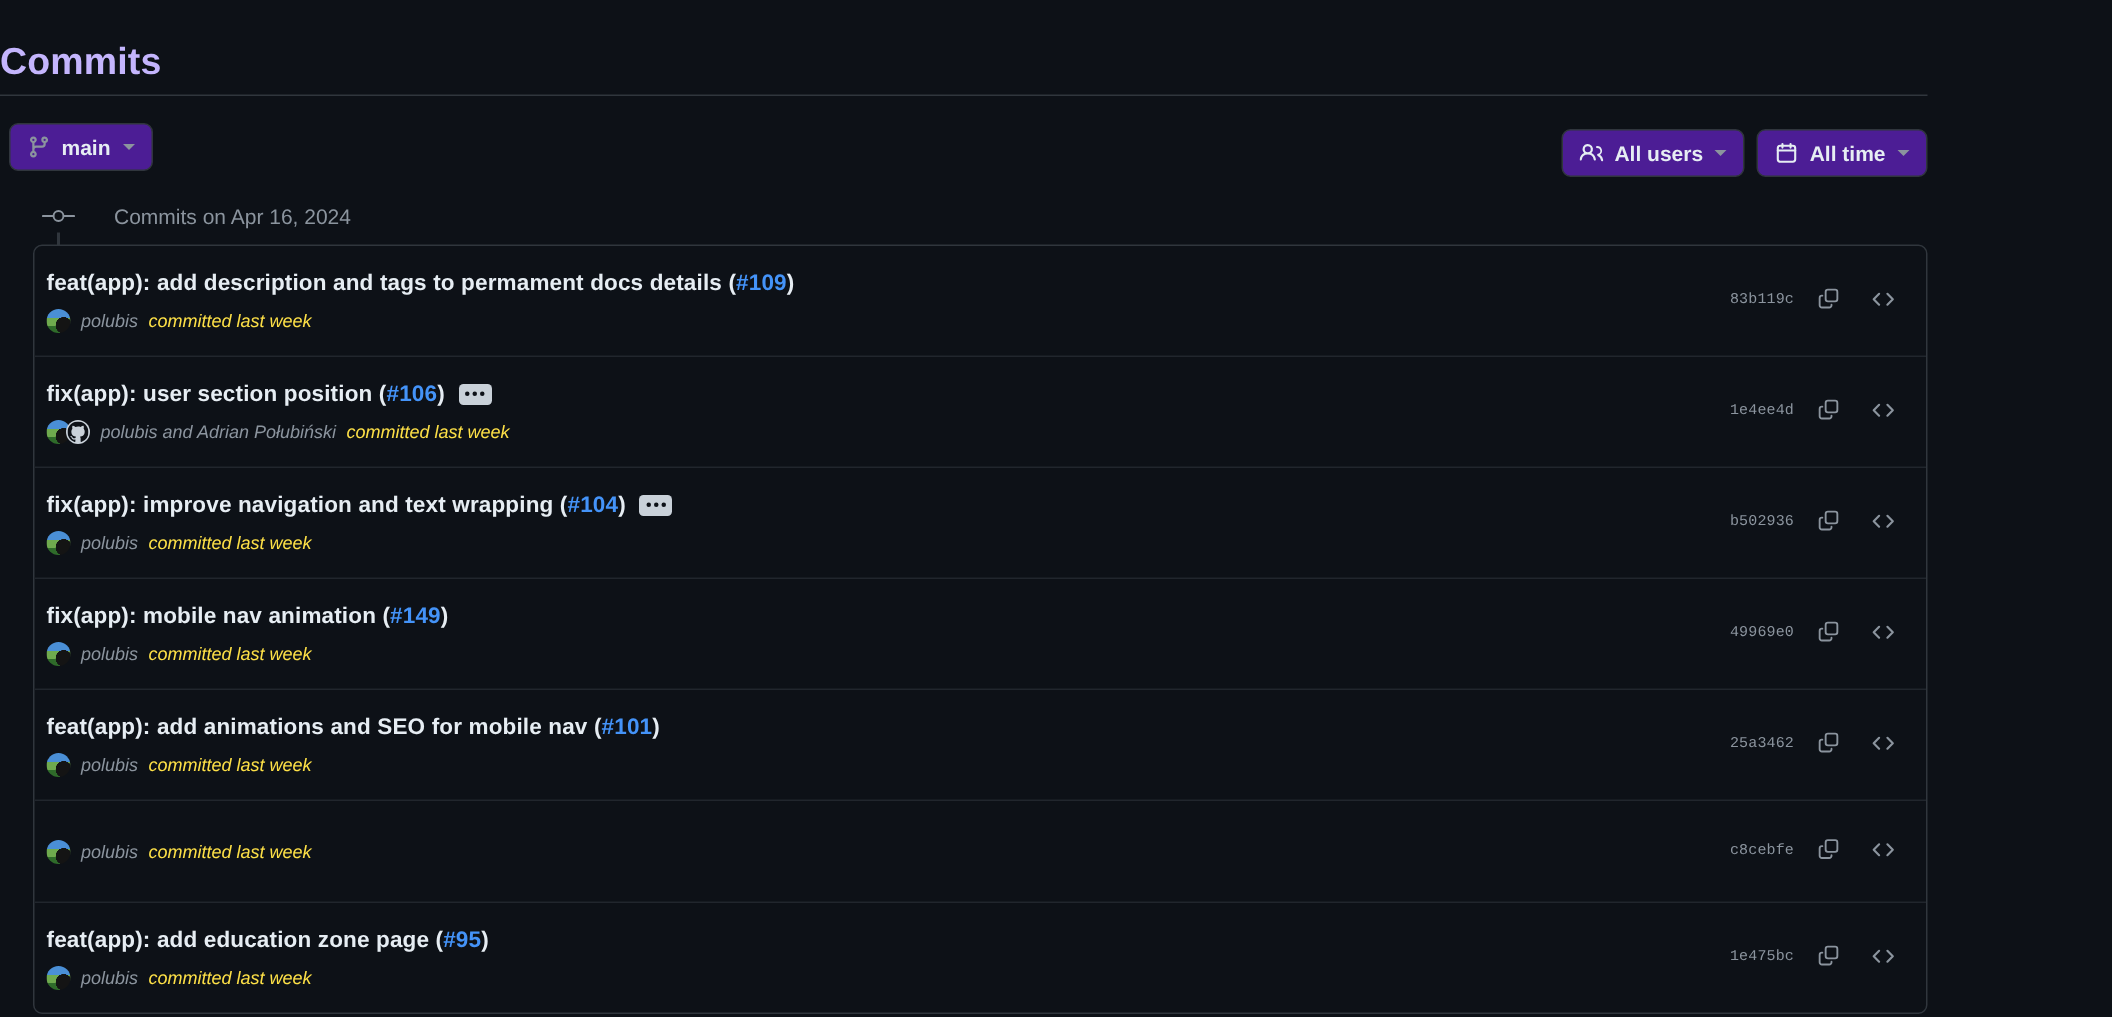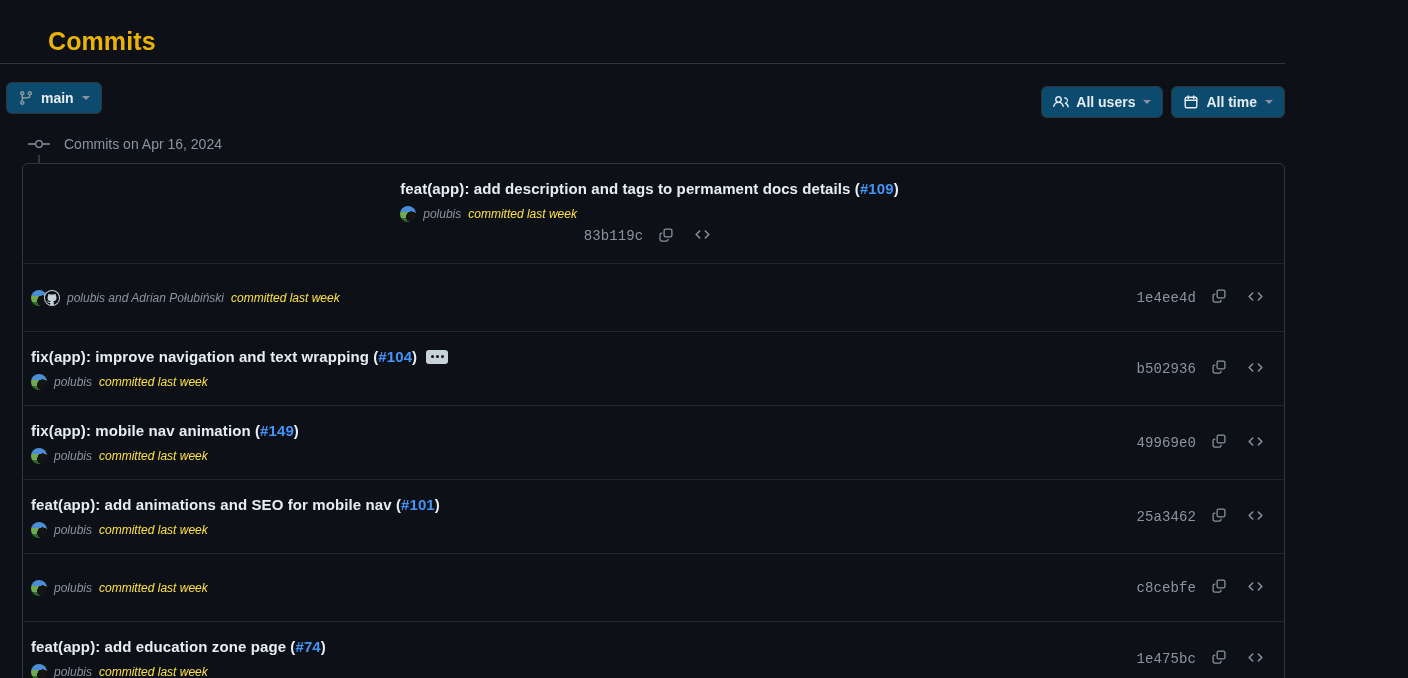--- a/index.html
+++ b/index.html
@@ -8,53 +8,53 @@
     width: 1408px; height: 678px;
     background: #0d1117;
     font-family: "Liberation Sans", sans-serif;
     overflow: hidden;
   }
   .page { position: relative; width: 1408px; height: 678px; }
 
   
   .page-title {
     position: absolute; left: 0; top: 25px;
-    font-size: 25px; font-weight: 600; color: #eab308;
-    letter-spacing: .1px; line-height: 32px; margin-left: 48px;
+    font-size: 25px; font-weight: 600; color: #c4b5fd;
+    letter-spacing: .1px; line-height: 32px;
   }
   .title-rule {
     position: absolute; left: 0; top: 63px; width: 1285px; height: 1px;
     background: #30363d;
   }
 
   
   .toolbar {
     position: absolute; left: 0; top: 82px; width: 1285px; height: 32px;
   }
   .btn {
     display: inline-flex; align-items: center; gap: 7px;
     height: 32px; padding: 11px 11px;
-    background: #0c4a6e; border: 1px solid #30363d; border-radius: 6px;
+    background: #4c1d95; border: 1px solid #30363d; border-radius: 6px;
     color: #e6edf3; font-size: 14px; font-weight: 600;
     cursor: pointer; user-select: none; white-space: nowrap;
   }
   .btn .caret {
     width: 0; height: 0; margin-left: 1px;
     border-left: 4px solid transparent; border-right: 4px solid transparent;
     border-top: 4px solid #8b949e;
   }
   .btn svg { display: block; }
   .branch-btn { position: absolute; left: 6px; top: 0; }
   .filters { position: absolute; right: 0; top: 4px; display: flex; gap: 8px; }
 
   
   .timeline { position: absolute; left: 0; top: 125px; width: 1285px; }
   .tl-group-head {
     display: flex; align-items: center; height: 38px;
-    padding-left: 28px; position: relative;
+    padding-left: 40px; position: relative;
   }
   .tl-dot {
     position: absolute; left: 28px; top: 50%; transform: translateY(-50%);
     width: 22px; height: 16px;
   }
   .tl-group-head .label {
     margin-left: 36px; font-size: 14px; color: #8b949e;
   }
   .tl-spine {
     position: absolute; left: 38px; width: 2px; background: #30363d;
@@ -65,21 +65,21 @@
     position: relative;
     margin-left: 22px; width: 1263px;
     border: 1px solid #30363d; border-radius: 6px;
     background: #0d1117; overflow: hidden;
   }
   .commit-row {
     display: flex; align-items: center; justify-content: space-between;
     padding: 14px 16px 14px 8px; min-height: 68px;
     border-top: 1px solid #21262d;
   }
-  .commit-row:first-child { border-top: none; flex-direction: column; }
+  .commit-row:first-child { border-top: none; }
   .commit-left { min-width: 0; }
   .commit-title-line {
     display: flex; align-items: center; gap: 9px;
     margin-bottom: 6px;
   }
   .commit-title {
     font-size: 15px; font-weight: 700; color: #e6edf3;
     line-height: 21px; letter-spacing: .1px;
   }
   .commit-title a.pr { color: #4493f8; text-decoration: none; font-weight: 700; }
@@ -109,21 +109,21 @@
       linear-gradient(to bottom, #4a8fd6 0 38%, #6faa4e 38% 72%, #2f6b2a 72% 100%);
   }
   .avatar.gh { background: #c9d1d9; position: relative; }
   .avatar.gh svg { position: absolute; left: 1px; top: 1px; }
   .meta-author { color: #8b949e; font-weight: 400; }
   .meta-rest { color: #fde047; }
 
   .commit-right { display: flex; align-items: center; gap: 10px; flex: none; }
   .sha {
     font-family: "Liberation Mono", monospace;
-    font-size: 14px; color: #8b949e; letter-spacing: .1px;
+    font-size: 10px; color: #8b949e; letter-spacing: .1px;
   }
   .icon-btn {
     display: inline-flex; align-items: center; justify-content: center;
     width: 26px; height: 26px; background: transparent; border: none;
     border-radius: 6px; cursor: pointer; color: #8b949e; padding: 0;
   }
 </style>
 </head>
 <body>
 
@@ -201,20 +201,28 @@
               </button>
               <button class="icon-btn">
                 <span><svg width="17" height="17" viewBox="0 0 16 16" fill="none" stroke="currentColor" stroke-width="1.35" stroke-linecap="round" stroke-linejoin="round">
                     <path d="M5.4 4.6 2 8l3.4 3.4M10.6 4.6 14 8l-3.4 3.4"></path>
                   </svg></span>
               </button>
             </div>
           </div>
           <div class="commit-row">
             <div class="commit-left">
+              <div class="commit-title-line">
+                <div class="commit-title">fix(app): user section position (<a class="pr" href="#">#106</a>)</div>
+                <button class="expand-btn">
+                  <i></i>
+                  <i></i>
+                  <i></i>
+                </button>
+              </div>
               <div class="commit-meta">
                 <span class="avatars">
                   <span class="avatar photo"></span>
                   <span class="avatar gh">
                     <svg width="14" height="14" viewBox="0 0 16 16" fill="#0d1117">
                       <path d="M8 0C3.58 0 0 3.58 0 8c0 3.54 2.29 6.53 5.47 7.59.4.07.55-.17.55-.38 0-.19-.01-.82-.01-1.49-2.01.37-2.53-.49-2.69-.94-.09-.23-.48-.94-.82-1.13-.28-.15-.68-.52-.01-.53.63-.01 1.08.58 1.23.82.72 1.21 1.87.87 2.33.66.07-.52.28-.87.51-1.07-1.78-.2-3.64-.89-3.64-3.95 0-.87.31-1.59.82-2.15-.08-.2-.36-1.02.08-2.12 0 0 .67-.21 2.2.82a7.4 7.4 0 0 1 2-.27c.68 0 1.36.09 2 .27 1.53-1.04 2.2-.82 2.2-.82.44 1.1.16 1.92.08 2.12.51.56.82 1.27.82 2.15 0 3.07-1.87 3.75-3.65 3.95.29.25.54.73.54 1.48 0 1.07-.01 1.93-.01 2.2 0 .21.15.46.55.38A8.01 8.01 0 0 0 16 8c0-4.42-3.58-8-8-8Z"></path>
                     </svg>
                   </span>
                 </span>
                 <span class="meta-author">polubis and Adrian Połubiński</span>
@@ -346,21 +354,21 @@
               <button class="icon-btn">
                 <span><svg width="17" height="17" viewBox="0 0 16 16" fill="none" stroke="currentColor" stroke-width="1.35" stroke-linecap="round" stroke-linejoin="round">
                     <path d="M5.4 4.6 2 8l3.4 3.4M10.6 4.6 14 8l-3.4 3.4"></path>
                   </svg></span>
               </button>
             </div>
           </div>
           <div class="commit-row">
             <div class="commit-left">
               <div class="commit-title-line">
-                <div class="commit-title">feat(app): add education zone page (<a class="pr" href="#">#74</a>)</div>
+                <div class="commit-title">feat(app): add education zone page (<a class="pr" href="#">#95</a>)</div>
               </div>
               <div class="commit-meta">
                 <span class="avatars">
                   <span class="avatar photo"></span>
                 </span>
                 <span class="meta-author">polubis</span>
                 <span class="meta-rest">committed last week</span>
               </div>
             </div>
             <div class="commit-right">

